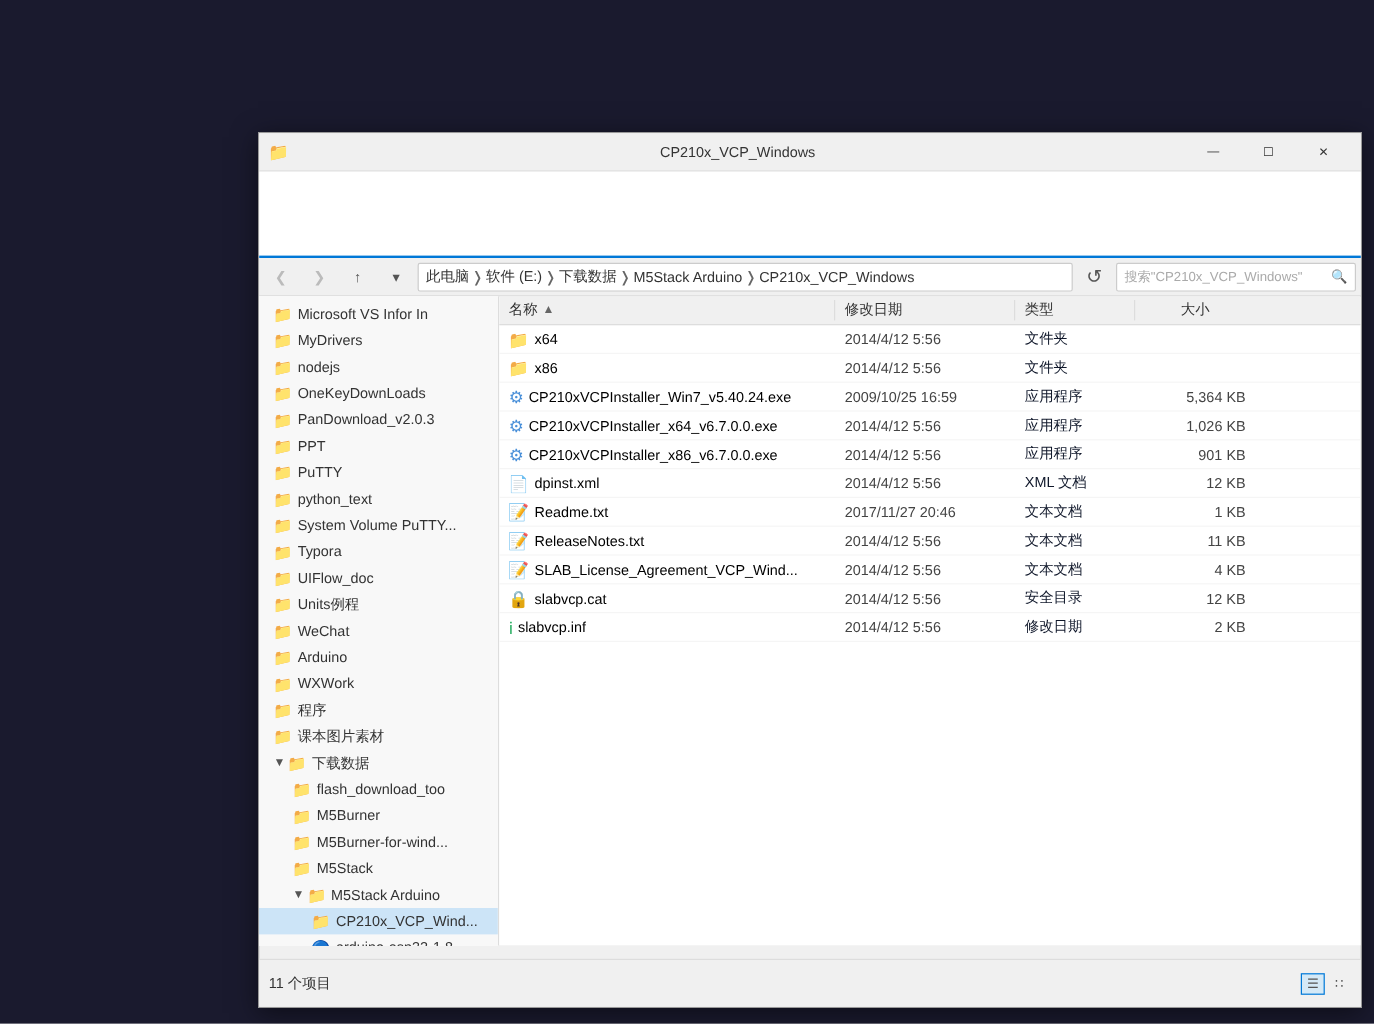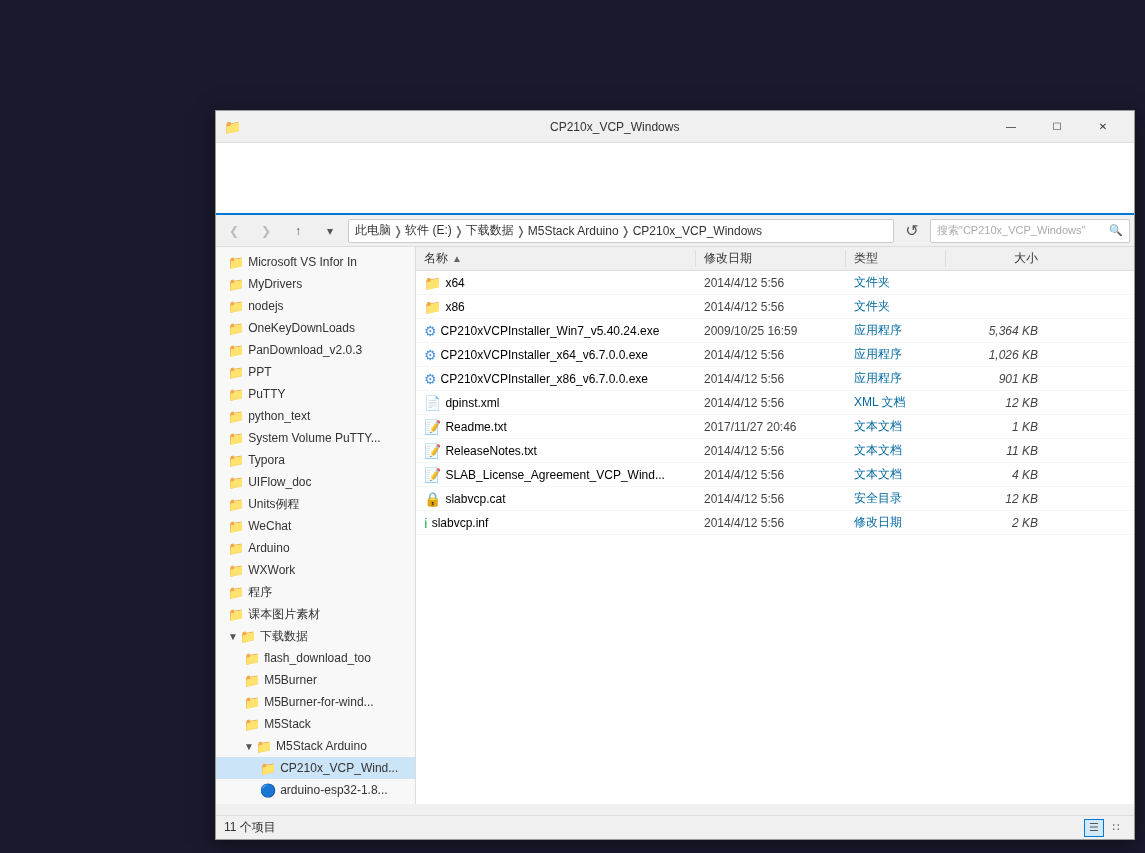--- a/index.html
+++ b/index.html
@@ -42,39 +42,39 @@
     .tree-item.sub { padding-left: 28px; }
     .tree-item.sub2 { padding-left: 44px; }
     .folder-icon { color: #dcb93a; margin-right: 4px; font-size: 13px; }
     
     
     .right-panel { flex: 1; background: #fff; overflow: hidden; display: flex; flex-direction: column; }
     .file-list-header { height: 24px; background: #f0f0f0; display: flex; align-items: center; border-bottom: 1px solid #ddd; font-size: 12px; color: #333; }
     .col-name { flex: 0 0 280px; padding: 0 8px; display: flex; align-items: center; gap: 4px; cursor: pointer; border-right: 1px solid #ddd; }
     .col-date { flex: 0 0 150px; padding: 0 8px; border-right: 1px solid #ddd; display: flex; align-items: center; }
     .col-type { flex: 0 0 100px; padding: 0 8px; border-right: 1px solid #ddd; display: flex; align-items: center; }
-    .col-size { flex: 0 0 100px; padding: 0 8px; display: flex; align-items: center; justify-content: flex-end; }
+    .col-size { flex: 0 0 100px; padding: 0 8px; display: flex; align-items: center; justify-content: center; }
     
     .file-list { flex: 1; overflow-y: auto; }
     .file-row { height: 24px; display: flex; align-items: center; border-bottom: 1px solid #f5f5f5; font-size: 12px; cursor: pointer; }
     .file-cell-name { flex: 0 0 280px; padding: 0 8px; display: flex; align-items: center; gap: 4px; overflow: hidden; white-space: nowrap; }
     .file-cell-date { flex: 0 0 150px; padding: 0 8px; color: #444; }
-    .file-cell-type { flex: 0 0 100px; padding: 0 8px; color: #0369a1; }
-    .file-cell-size { flex: 0 0 100px; padding: 0 8px; color: #444; text-align: right; justify-content: flex-end; display: flex; font-style: italic; }
+    .file-cell-type { flex: 0 0 100px; padding: 0 8px; color: #0f172a; }
+    .file-cell-size { flex: 0 0 100px; padding: 0 8px; color: #444; text-align: right; justify-content: flex-end; display: flex; }
     
     .file-icon { font-size: 14px; }
     .folder-file-icon { color: #dcb93a; }
     .exe-icon { color: #4a90d9; }
     .xml-icon { color: #e67e22; }
     .txt-icon { color: #7f8c8d; }
     .cat-icon { color: #8e44ad; }
     .inf-icon { color: #27ae60; }
     
     
-    .status-bar { height: 24px; background: #f0f0f0; border-top: 1px solid #ddd; display: flex; align-items: center; padding: 0 8px; font-size: 12px; color: #333; justify-content: space-between; margin-top: 11px; }
+    .status-bar { height: 40px; background: #f0f0f0; border-top: 1px solid #ddd; display: flex; align-items: center; padding: 0 8px; font-size: 12px; color: #333; justify-content: space-between; margin-top: 11px; }
     .status-view-icons { display: flex; gap: 2px; }
     .status-view-btn { width: 20px; height: 18px; display: flex; align-items: center; justify-content: center; border: 1px solid transparent; cursor: pointer; color: #555; font-size: 11px; }
     .status-view-btn.active { border-color: #0078d7; background: #d4e9f7; }
 
     
     .left-panel::-webkit-scrollbar { width: 8px; }
     .left-panel::-webkit-scrollbar-track { background: #f0f0f0; }
     .left-panel::-webkit-scrollbar-thumb { background: #c0c0c0; border-radius: 4px; }
     .file-list::-webkit-scrollbar { width: 8px; }
     .file-list::-webkit-scrollbar-track { background: #f0f0f0; }

